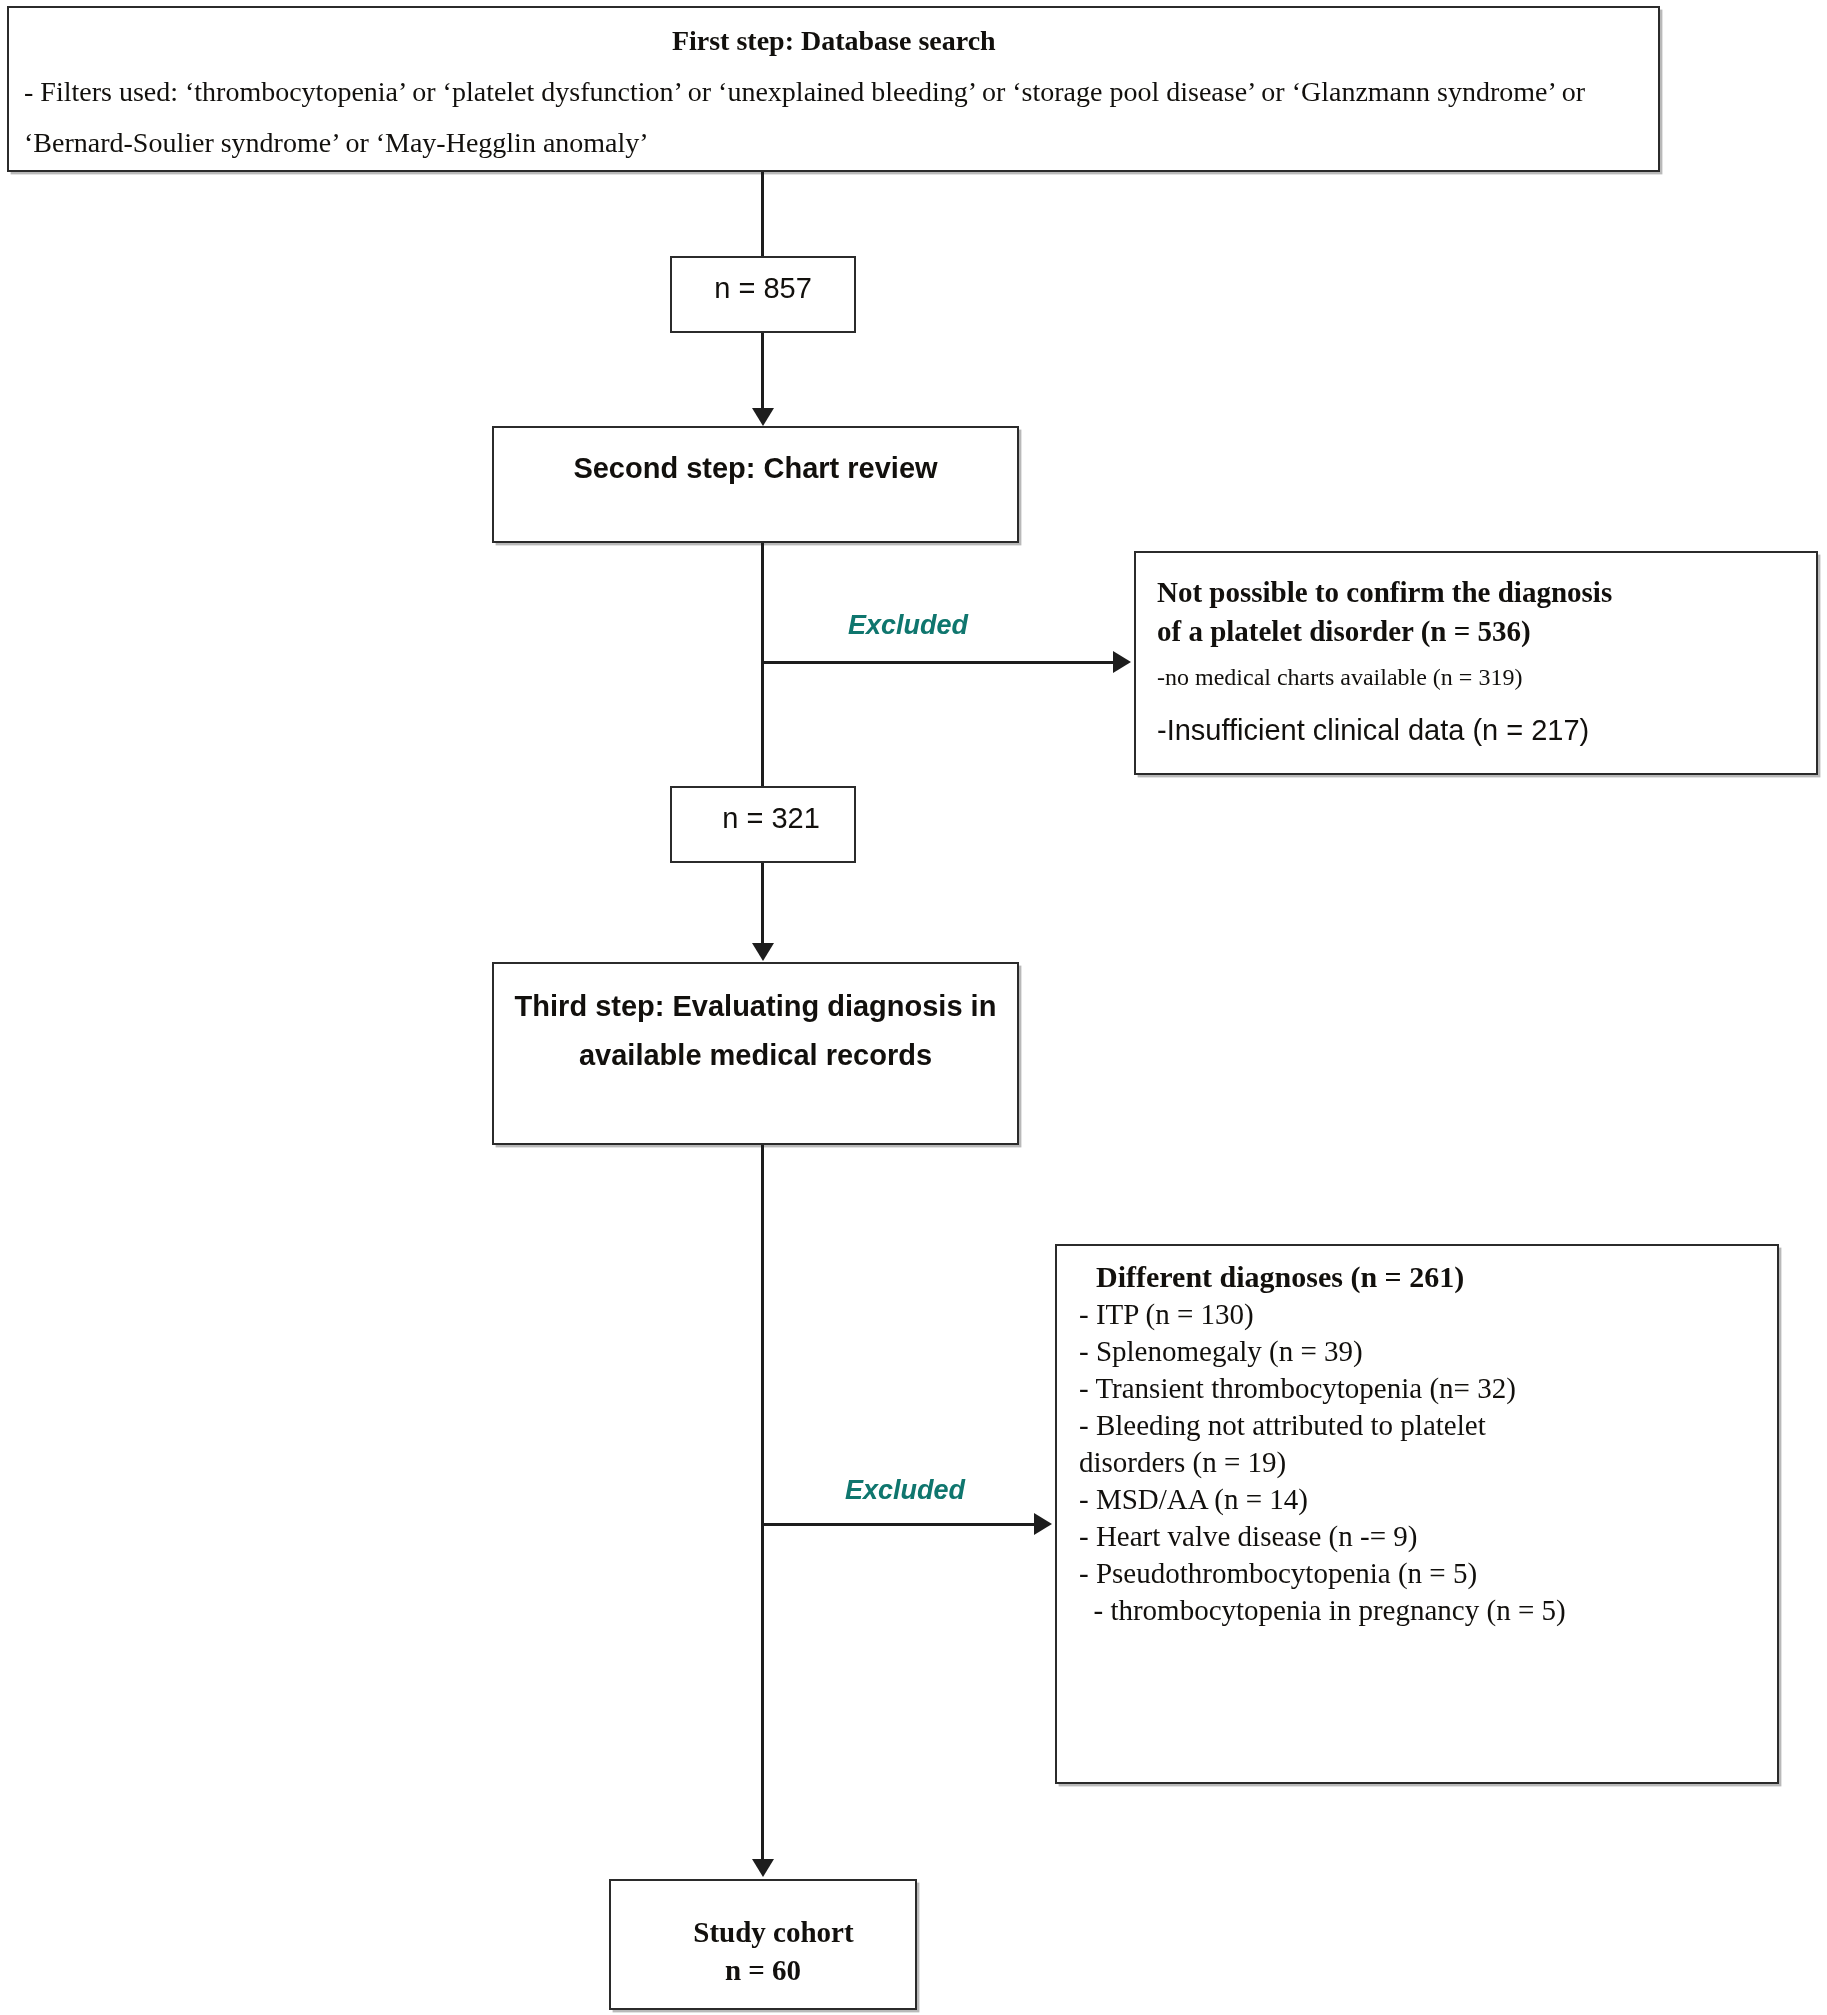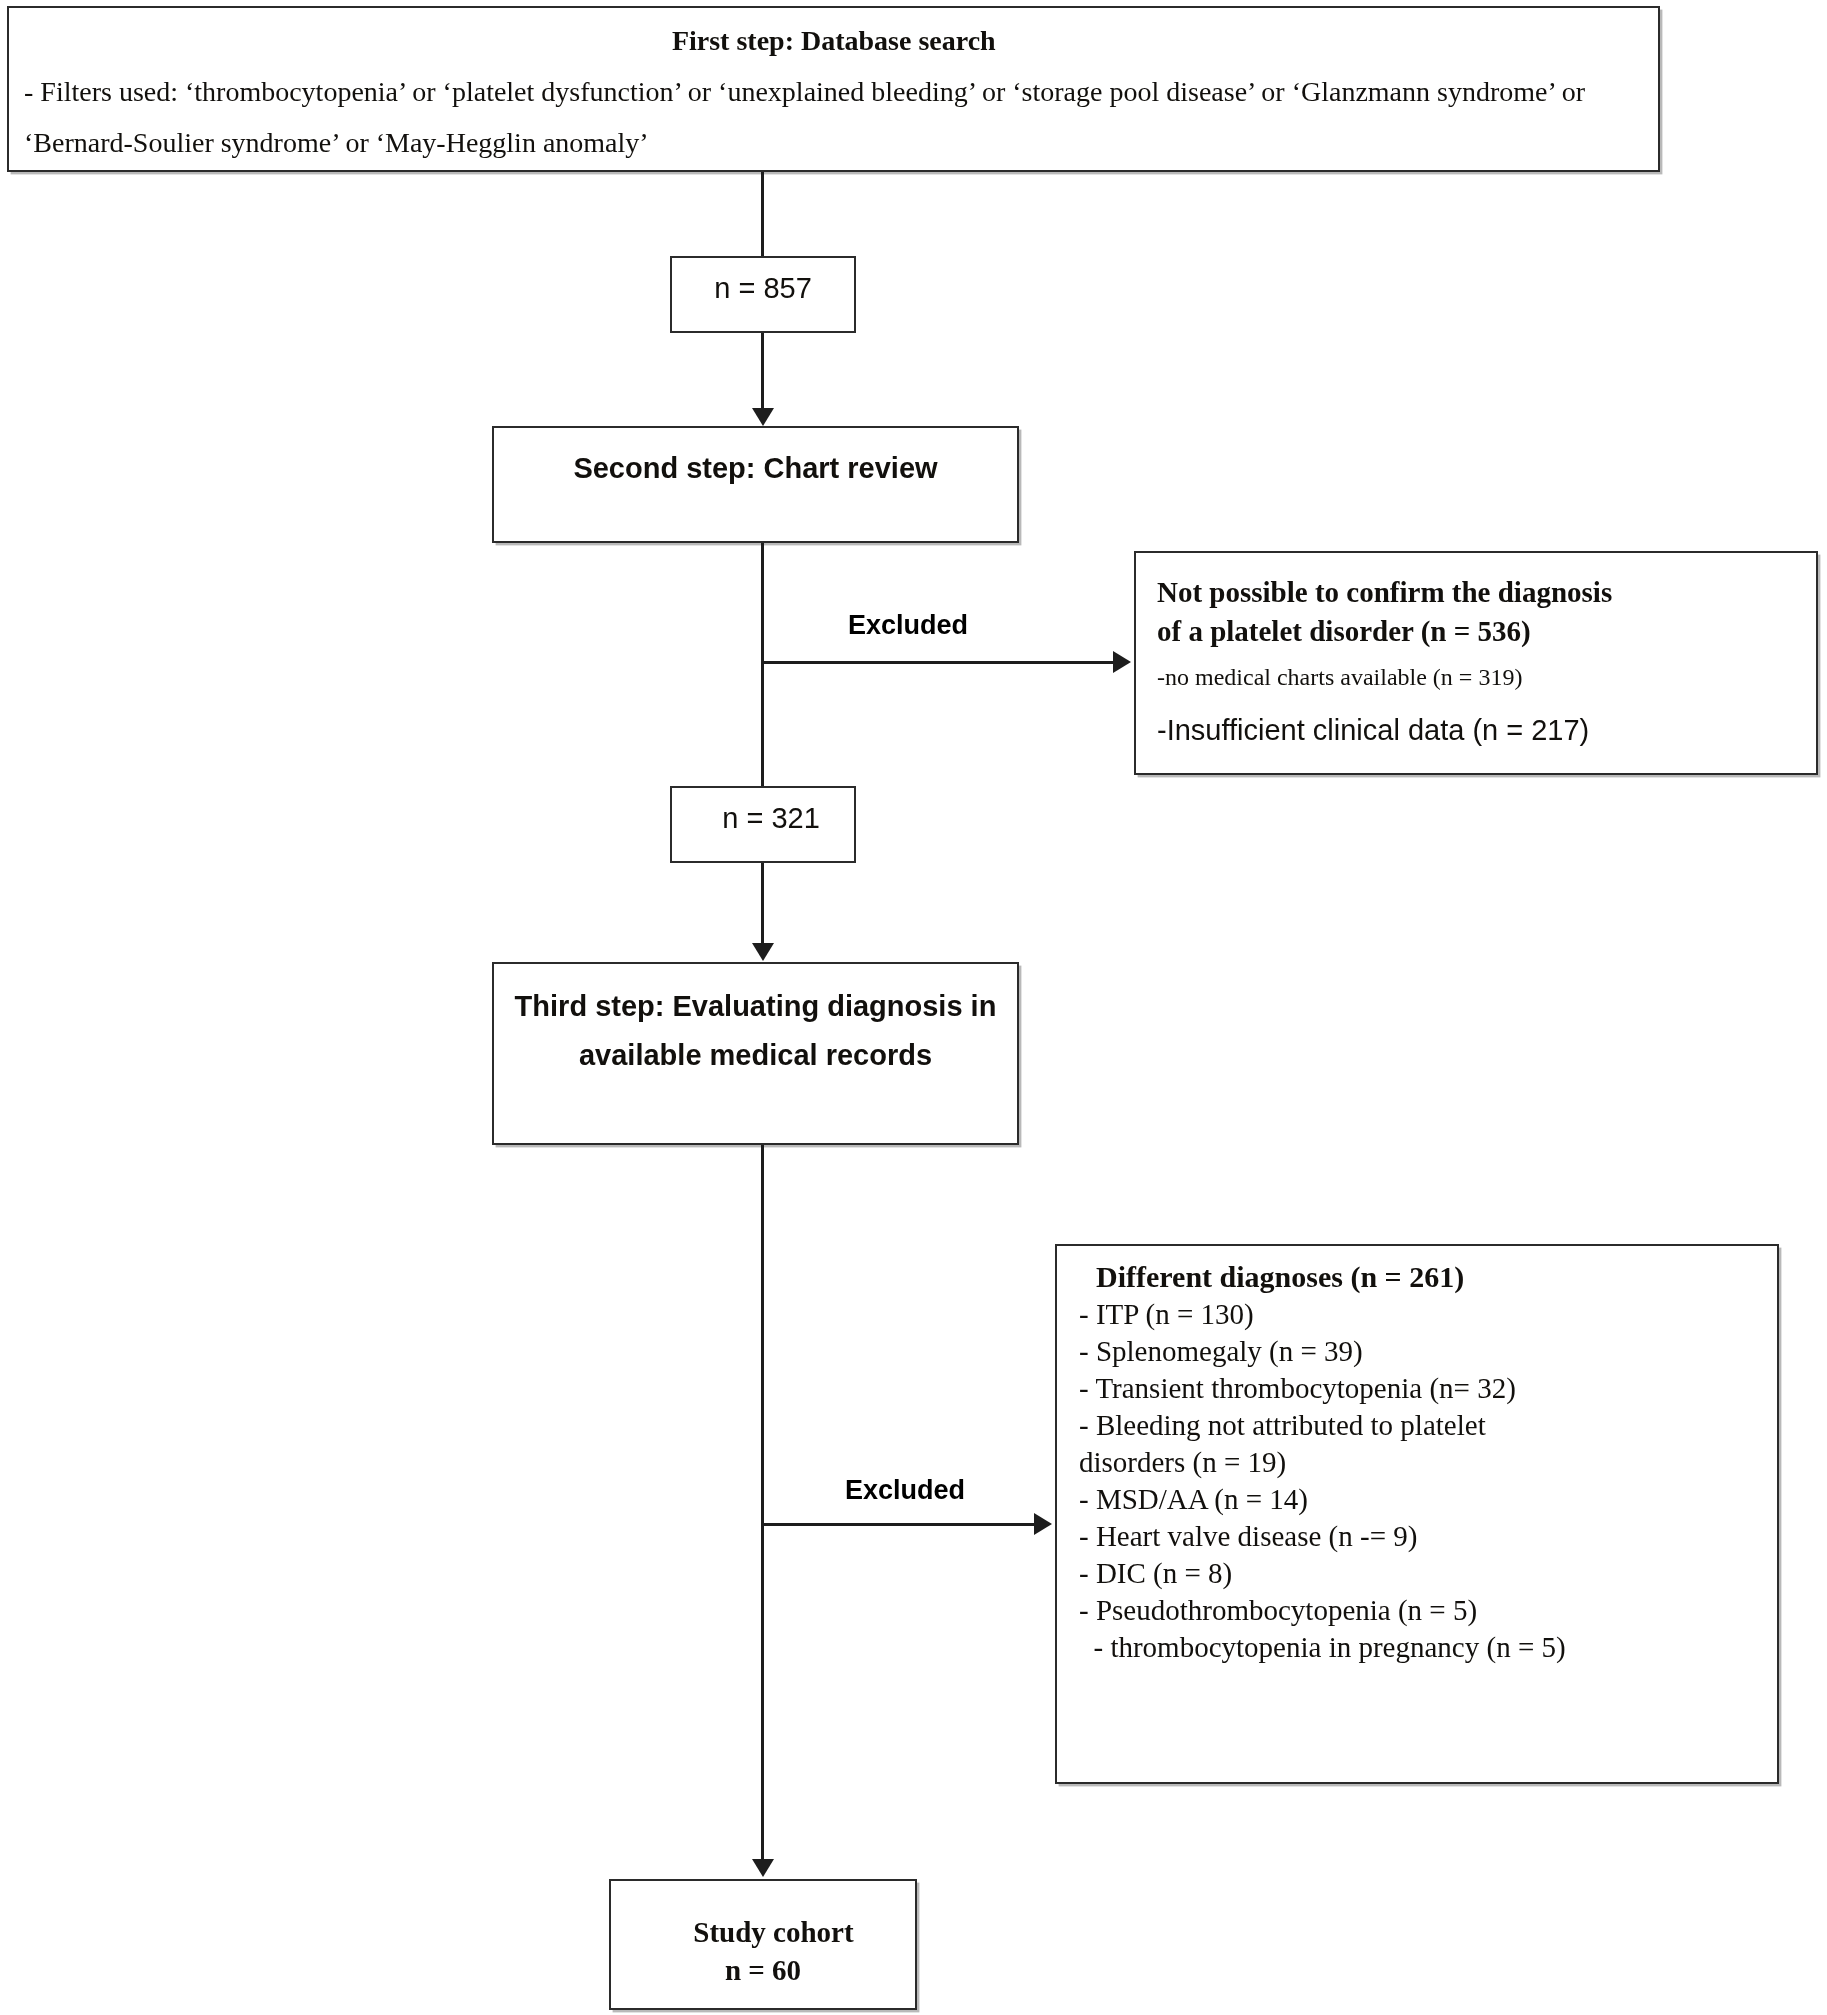--- a/index.html
+++ b/index.html
@@ -14,21 +14,21 @@
   .txt{position:absolute;box-sizing:border-box;color:#12100d;}
 
   
   .serif{font-family:"Liberation Serif",serif;}
   .serif-b{font-family:"Liberation Serif",serif;font-weight:bold;}
   
   .sans-b{font-family:"Liberation Sans",sans-serif;font-weight:bold;}
   .sans{font-family:"Liberation Sans",sans-serif;font-weight:normal;}
 
   .ctr{text-align:center;}
-  .red{color:#000000;}
+  .red{color:#0f766e;font-style:italic;}
 
   
   .vline{position:absolute;background:#1d1d1d;width:3px;}
   .hline{position:absolute;background:#1d1d1d;height:3px;}
   .arrow-down{position:absolute;width:0;height:0;
               border-left:11px solid transparent;border-right:11px solid transparent;
               border-top:18px solid #1d1d1d;}
   .arrow-right{position:absolute;width:0;height:0;
               border-top:11px solid transparent;border-bottom:11px solid transparent;
               border-left:18px solid #1d1d1d;}
@@ -116,21 +116,20 @@
   <div class="box shadowed" id="box-excl2"></div>
   <div class="txt serif-b" id="excl2-title">Different diagnoses (n = 261)</div>
   <div class="txt serif" id="excl2-list">
     <span class="li">- ITP (n = 130)</span>
     <span class="li">- Splenomegaly (n = 39)</span>
     <span class="li">- Transient thrombocytopenia (n= 32)</span>
     <span class="li">- Bleeding not attributed to platelet</span>
     <span class="li">disorders (n = 19)</span>
     <span class="li">- MSD/AA (n = 14)</span>
     <span class="li">- Heart valve disease (n -= 9)</span>
-    <span class="li">- DIC (n = 8)</span>
     <span class="li">- Pseudothrombocytopenia (n = 5)</span>
     <span class="li">  - thrombocytopenia in pregnancy (n = 5)</span>
   </div>
 
   <div class="arrow-down" style="left:752px;top:1859px;"></div>
 
   <div class="box shadowed" id="box-cohort"></div>
   <div class="txt serif-b ctr" id="cohort-txt">
     <span style="display:block;padding-left:21px;">Study cohort</span>
     <span style="display:block;">n = 60</span>

